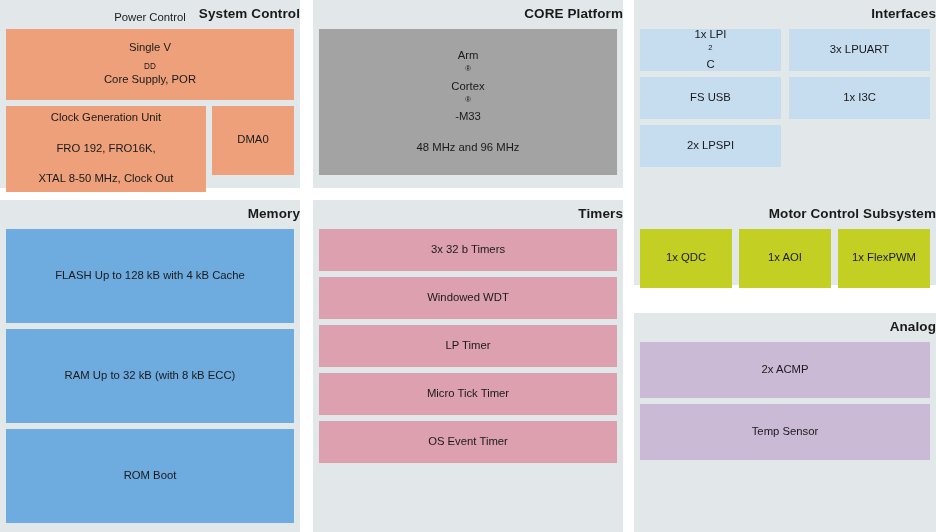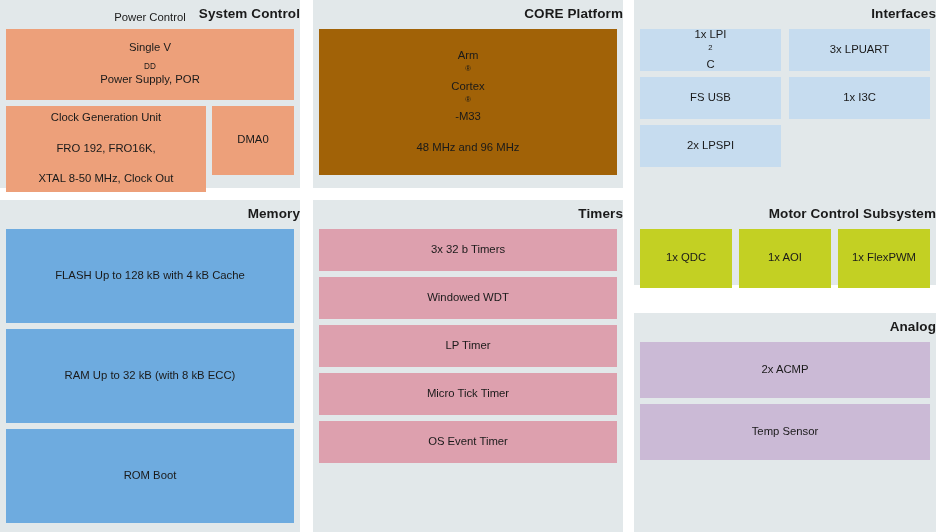--- a/index.html
+++ b/index.html
@@ -70,21 +70,21 @@
   .orange { background: #eda07a; }
   #block-power-control { height: 71px; }
   #row-clock {
     display: flex;
     gap: 6px;
   }
   #block-clock-generation { flex: 0 0 200px; height: 86px; }
   #block-dma0 { flex: 1 1 auto; height: 69px; }
 
   
-  .yellow { background: #a16207; }
+  .yellow { background: #a3a3a3; }
   #block-arm-cortex { height: 146px; }
 
   
   .lightblue { background: #c6dcef; }
   #grid-interfaces {
     display: grid;
     grid-template-columns: 1fr 1fr;
     column-gap: 8px;
     row-gap: 6px;
   }
@@ -116,21 +116,21 @@
 
 <div id="diagram">
 
   <section class="panel" id="panel-system-control">
     <div class="panel-title">System Control</div>
     <div class="blocks">
 
       <div class="block orange" id="block-power-control">
         <span>
           <span>Power Control</span><br>
-          <span>Single V</span><sub>DD</sub><span> Power Supply, POR</span><br>
+          <span>Single V</span><sub>DD</sub><span> Core Supply, POR</span><br>
           <span>Core LDO</span>
         </span>
       </div>
 
       <div id="row-clock">
         <div class="block orange" id="block-clock-generation">
           <span>
             <span>Clock Generation Unit</span><br>
             <span>FRO 192, FRO16K,</span><br>
             <span>XTAL 8-50 MHz, Clock Out</span>

